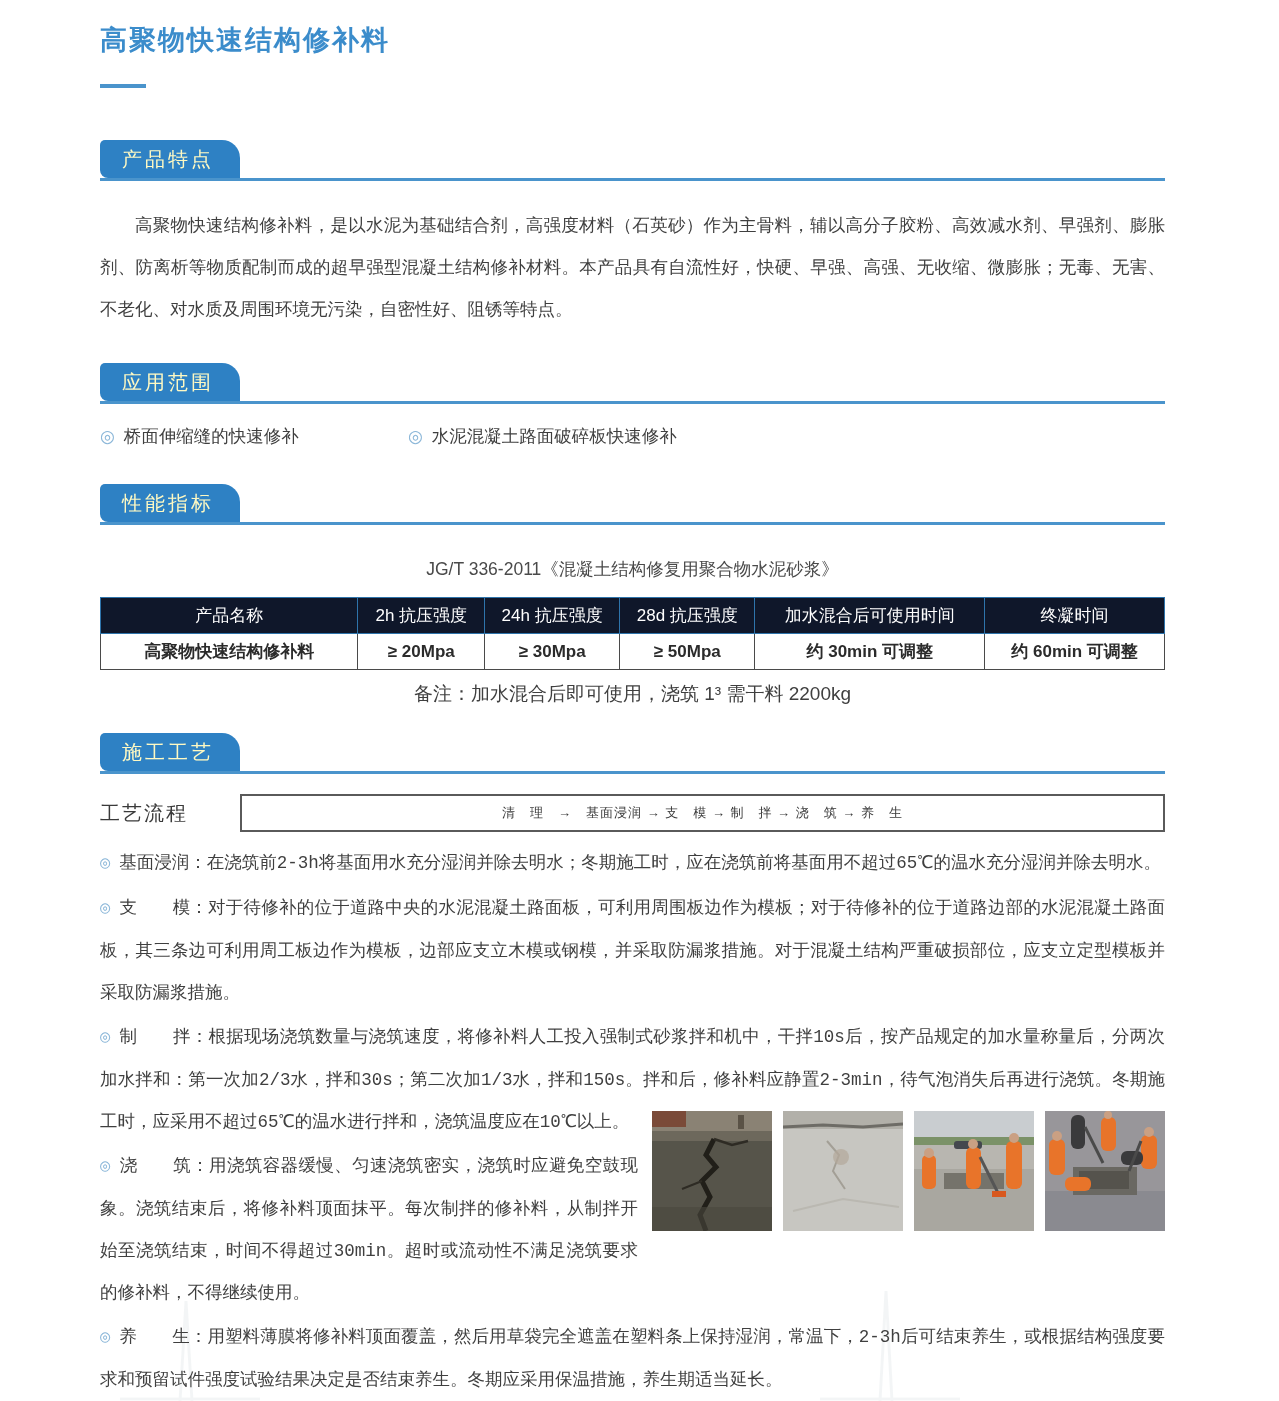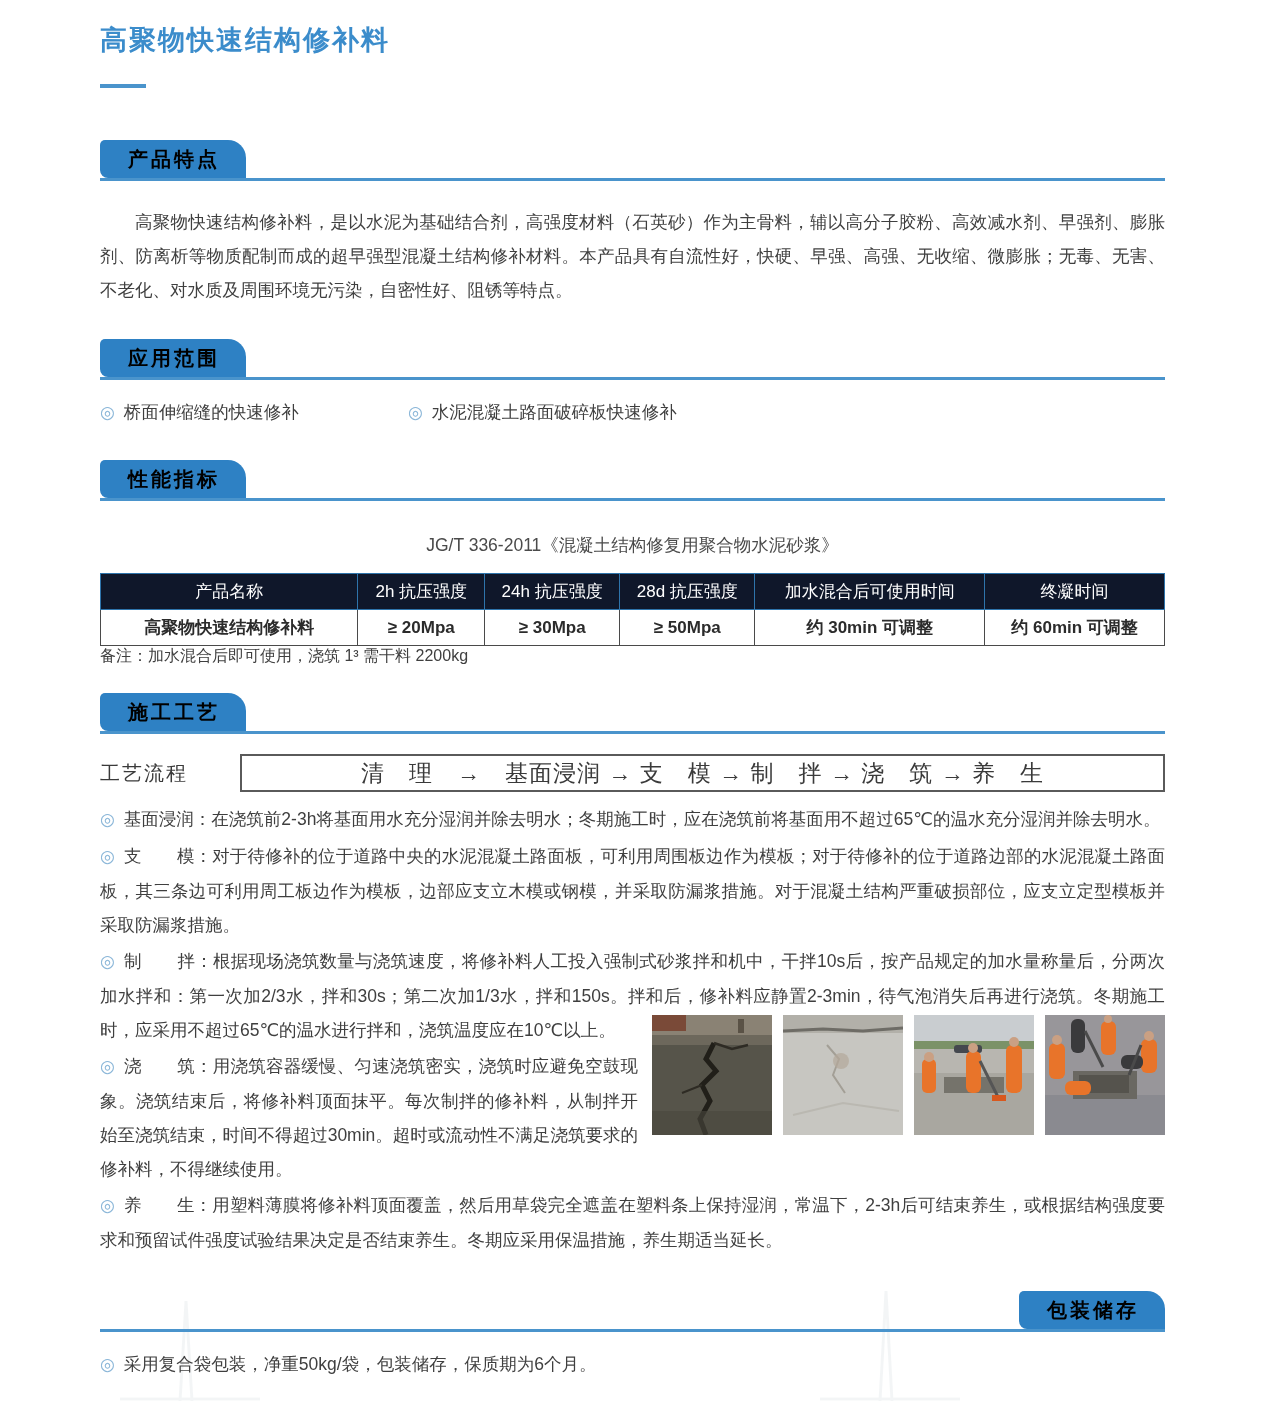--- a/index.html
+++ b/index.html
@@ -11,27 +11,27 @@
   }
   .page { padding:14px 114px 0 100px; position:relative; z-index:2; }
 
   
   .doc-title { color:#3b8ccb; font-size:27px; font-weight:bold; letter-spacing:2px; margin-top:8px; }
   .title-dash { width:46px; height:4px; background:#4a94cc; margin-top:26px; }
 
   
   .section-head { border-bottom:3px solid #4a94cc; margin-top:0; line-height:0; }
   .section-badge {
-    display:inline-block; background:#2e81c4; color:#000000;
-    font-size:20px; font-weight:bold; letter-spacing:3px;
-    padding:8px 26px 8px 28px; line-height:22px;
+    display:inline-block; background:#2e81c4; color:#fef9c3;
+    font-size:20px; font-weight:normal; letter-spacing:3px;
+    padding:8px 26px 8px 22px; line-height:22px;
     border-radius:5px 18px 0 8px;
   }
 
-  p.body-text { font-size:17.5px; line-height:34px; text-align:justify; color:#3f3f3f; }
+  p.body-text { font-size:17.5px; line-height:42px; text-align:justify; color:#3f3f3f;font-family:Liberation Mono, monospace; }
   .indent { text-indent:2em; }
 
   .bullet { color:#8ab6d8; font-size:17px; margin-right:9px; }
 
   
   .app-row { display:flex; margin-top:20px; font-size:17.5px; }
   .app-item { display:flex; align-items:center; }
   .app-item:first-child { width:308px; }
 
   
@@ -40,29 +40,29 @@
   table.perf th {
     background:#0f172a; color:#ffffff; font-weight:normal;
     padding:6px 4px; border:1px solid #2e74ab; font-size:17px;
   }
   table.perf td {
     padding:6px 4px; border:1px solid #4a4a4a; text-align:center;
     color:#2b2b2b; font-weight:bold; font-size:17px; background:#ffffff;
   }
   col.c1{width:24.2%} col.c2{width:11.9%} col.c3{width:12.7%}
   col.c4{width:12.7%} col.c5{width:21.6%} col.c6{width:16.9%}
-  .table-note { font-size:16px; margin-top:0; color:#3f3f3f; }
+  .table-note { font-size:19px; margin-top:11px; color:#3f3f3f;text-align:center; }
 
   
   .flow-row { display:flex; align-items:center; margin-top:20px; }
   .flow-label { font-size:20px; color:#3a3a3a; letter-spacing:2px; width:140px; flex:none; }
   .flow-box {
     flex:1; border:2px solid #5a5a5a; height:38px;
     display:flex; align-items:center; justify-content:center;
-    font-size:23px; color:#3a3a3a; letter-spacing:1px;
+    font-size:13px; color:#3a3a3a; letter-spacing:1px;
   }
   .steps { margin-top:10px; }
   .step { margin-top:2px; }
 
   .pour-wrap { overflow:visible; }
   .photo-strip { float:right; margin:-34px 0 10px 14px; display:flex; gap:11px; }
   .photo { width:120px; height:120px; flex:none; display:block; }
 
   
   .list-item { font-size:17.5px; line-height:36px; display:flex; align-items:baseline; }

